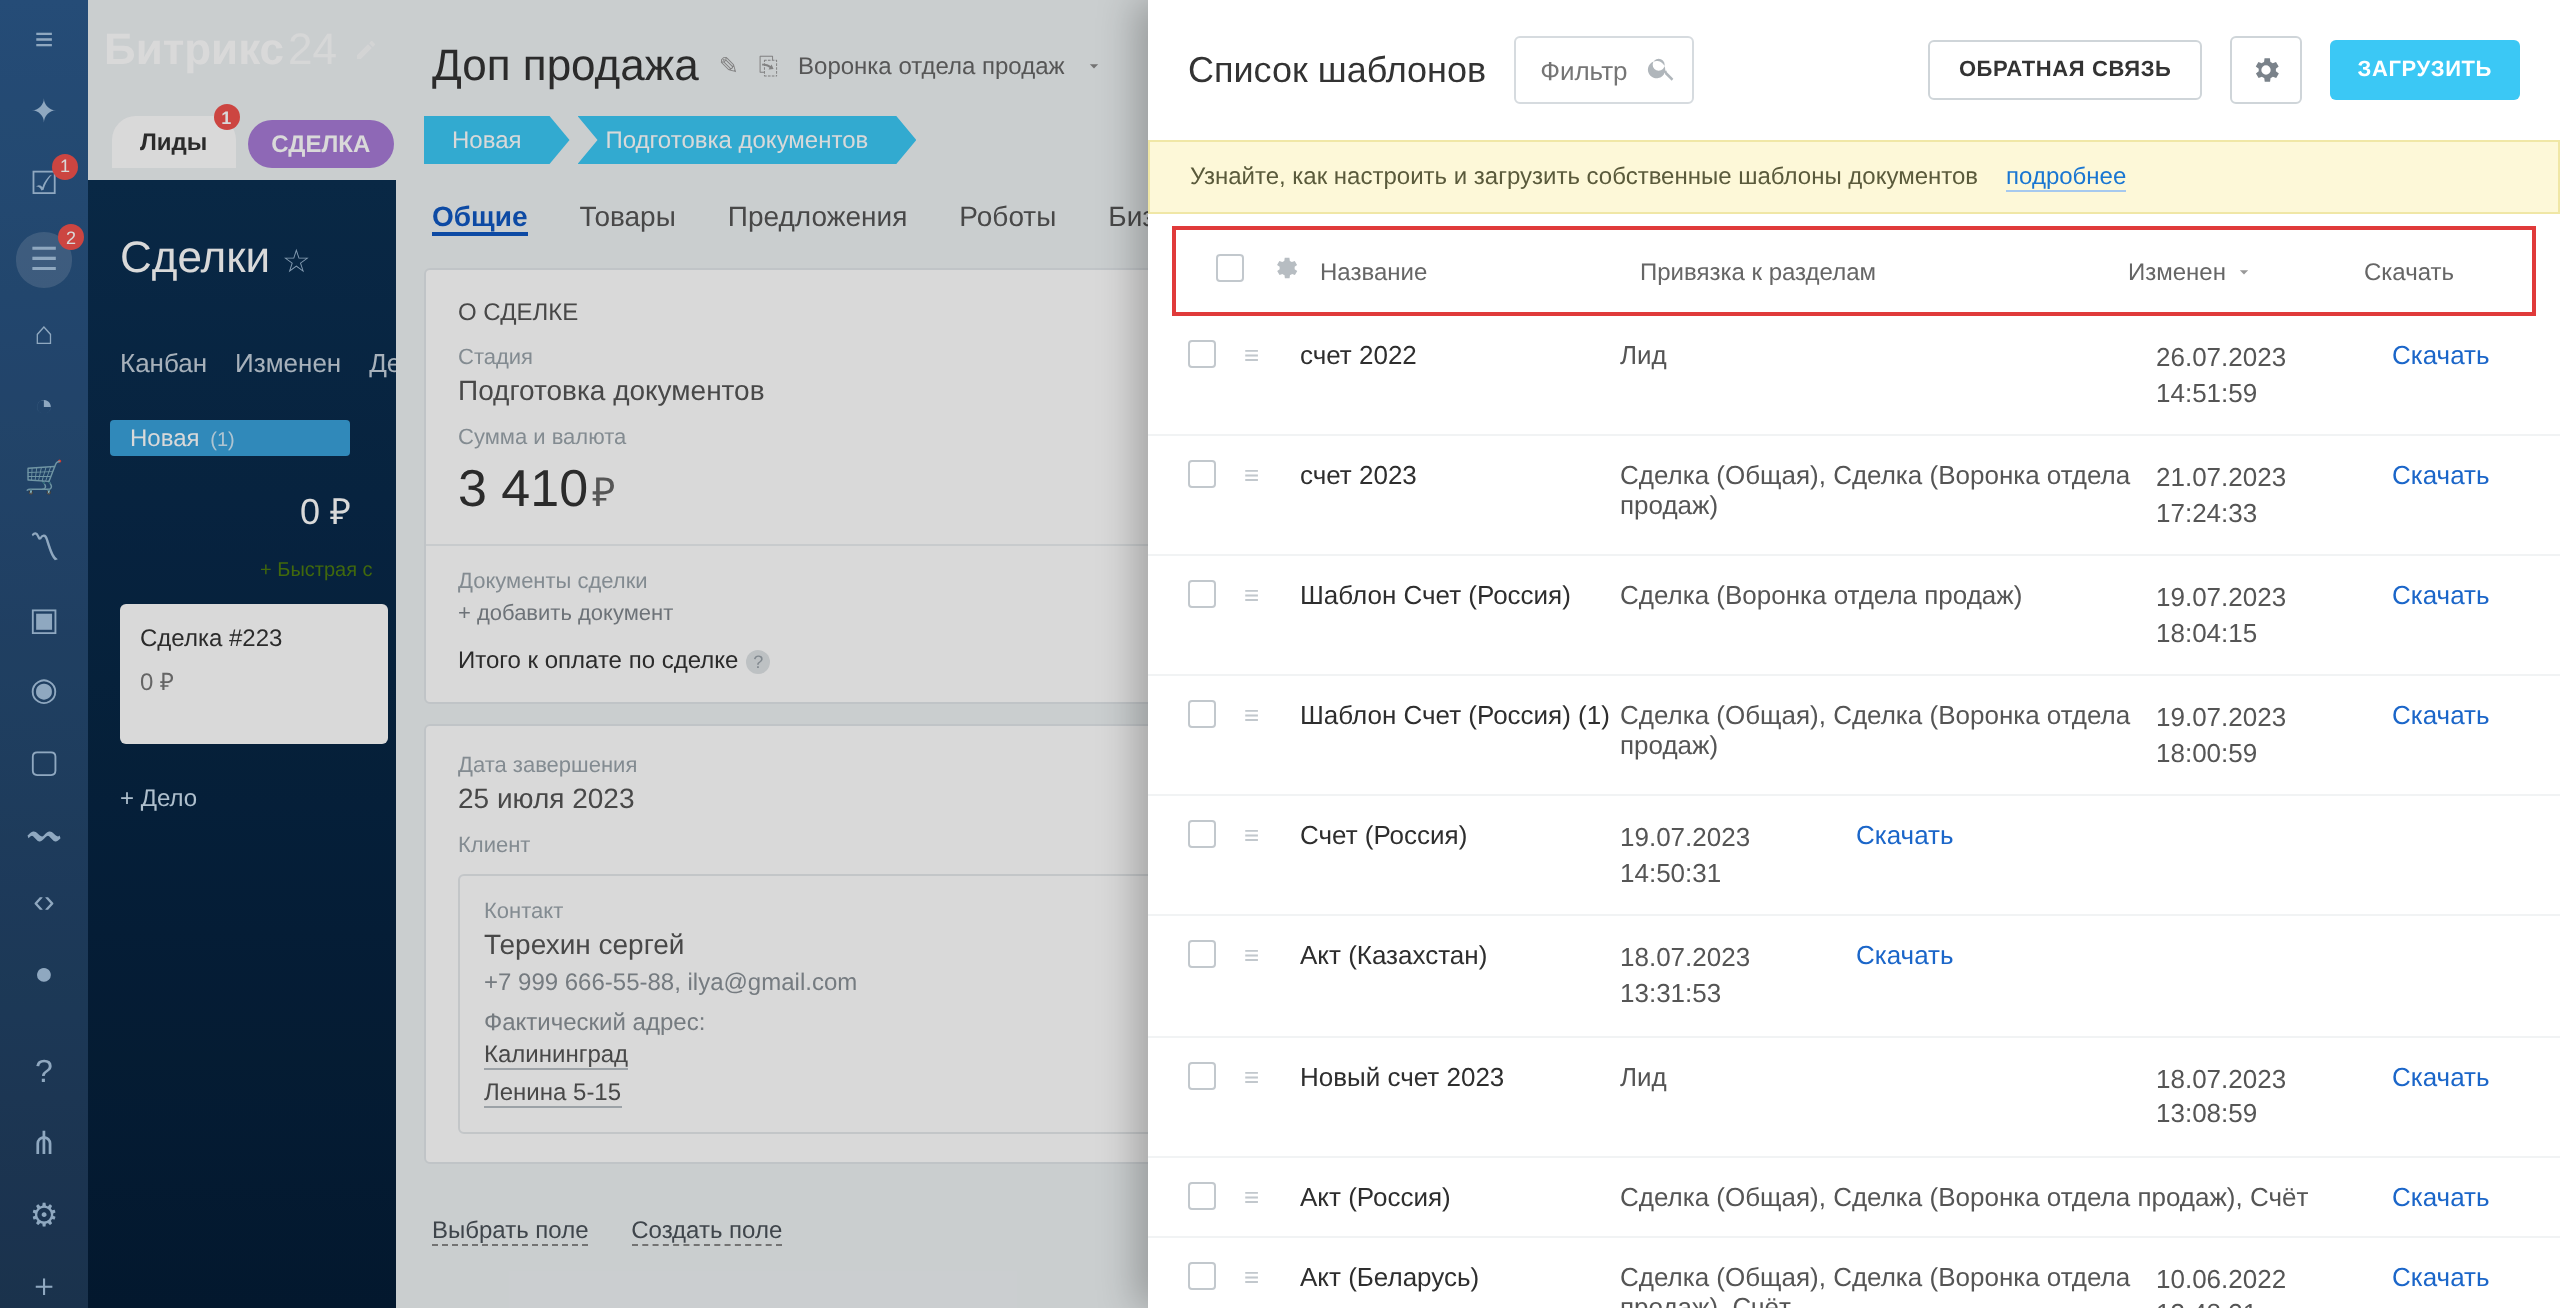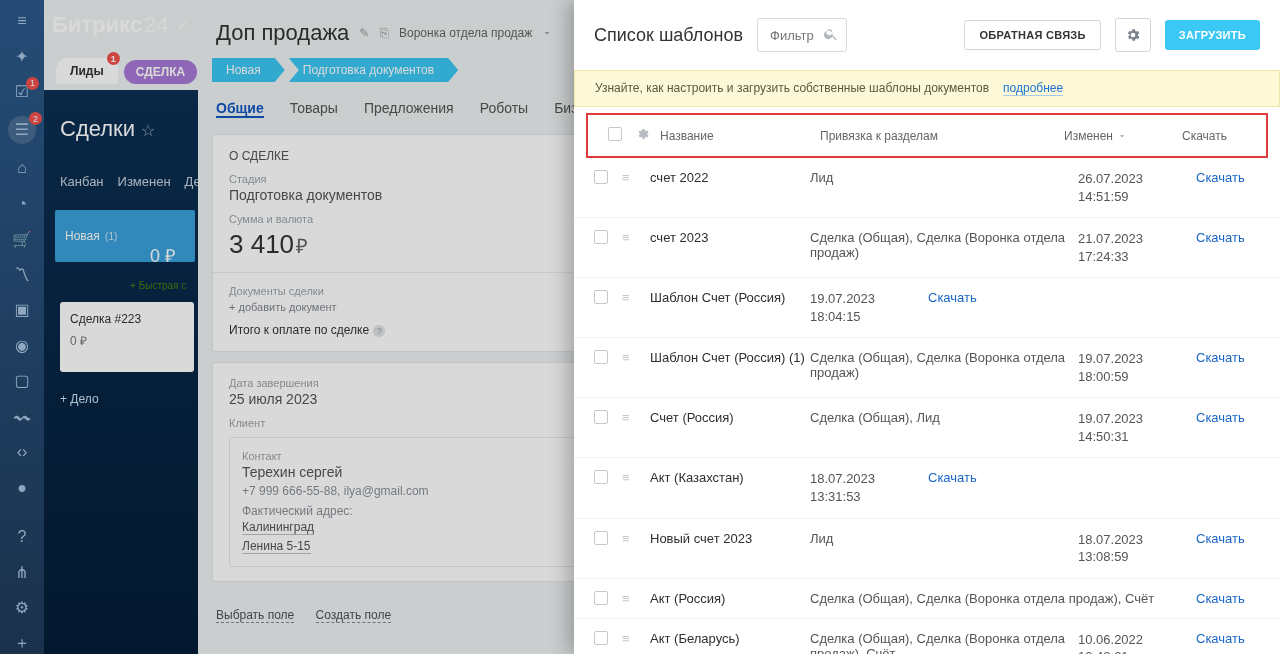--- a/index.html
+++ b/index.html
@@ -67,21 +67,21 @@
     position:absolute; left:60px; top:116px; width:140px;
     color:#fff; font-size:22px; font-weight:400;
   }
   .star{color:#9bb7d1;font-size:16px;margin-left:6px;}
   .subtabs {
     position:absolute; left:60px; top:174px; display:flex; gap:14px;
     color:#e6eef5; font-size:13px;
   }
   .subtabs span{opacity:.85;}
   .stage-pill {
-    position:absolute; left:55px; top:210px; width:140px; padding:19px 10px;
+    position:absolute; left:55px; top:210px; width:120px; padding:2px 10px;
     background:#39a1db; color:#fff; font-size:12px; border-radius:2px;
   }
   .stage-pill small{opacity:.75;margin-left:2px;}
   .price0 { position:absolute; left:150px; top:243px; color:#fff; font-size:18px;}
   .quick {
     position:absolute; left:130px; top:280px; color:#4d7c0f; font-size:10px;
   }
   .quick::before{content:"+ ";}
   .card223 {
     position:absolute; left:60px; top:302px; width:134px; background:#fff;
@@ -392,36 +392,36 @@
         <span class="drag">≡</span>
         <span class="name">счет 2023</span>
         <span class="bind">Сделка (Общая), Сделка (Воронка отдела продаж)</span>
         <span class="mod">21.07.2023<br>17:24:33</span>
         <span class="dl">Скачать</span>
       </div>
       <div class="row">
         <input type="checkbox" class="cb" style="">
         <span class="drag">≡</span>
         <span class="name">Шаблон Счет (Россия)</span>
+        <span class="bind">Сделка (Воронка отдела продаж)</span>
         <span class="mod">19.07.2023<br>18:04:15</span>
         <span class="dl">Скачать</span>
       </div>
       <div class="row">
         <input type="checkbox" class="cb" style="">
         <span class="drag">≡</span>
         <span class="name">Шаблон Счет (Россия) (1)</span>
         <span class="bind">Сделка (Общая), Сделка (Воронка отдела продаж)</span>
         <span class="mod">19.07.2023<br>18:00:59</span>
         <span class="dl">Скачать</span>
       </div>
       <div class="row">
         <input type="checkbox" class="cb" style="">
         <span class="drag">≡</span>
         <span class="name">Счет (Россия)</span>
-        <span class="bind">Сделка (Общая), Лид</span>
         <span class="mod">19.07.2023<br>14:50:31</span>
         <span class="dl">Скачать</span>
       </div>
       <div class="row">
         <input type="checkbox" class="cb" style="">
         <span class="drag">≡</span>
         <span class="name">Акт (Казахстан)</span>
         <span class="mod">18.07.2023<br>13:31:53</span>
         <span class="dl">Скачать</span>
       </div>

